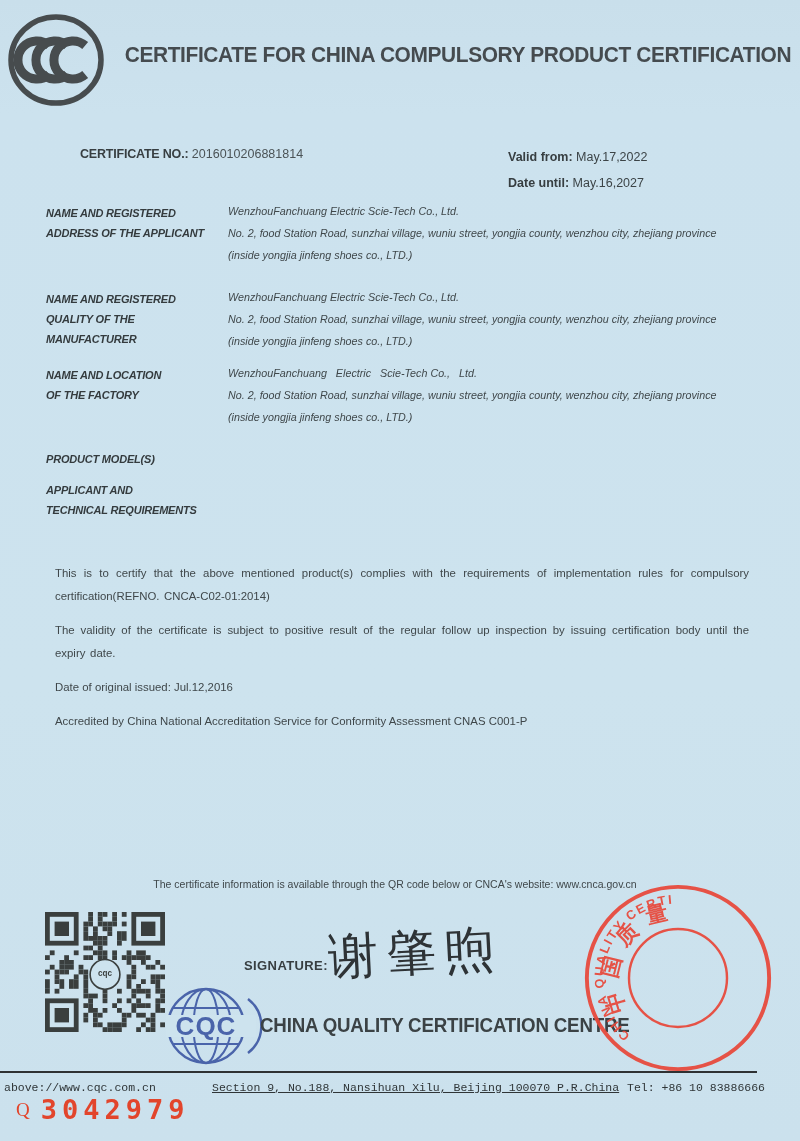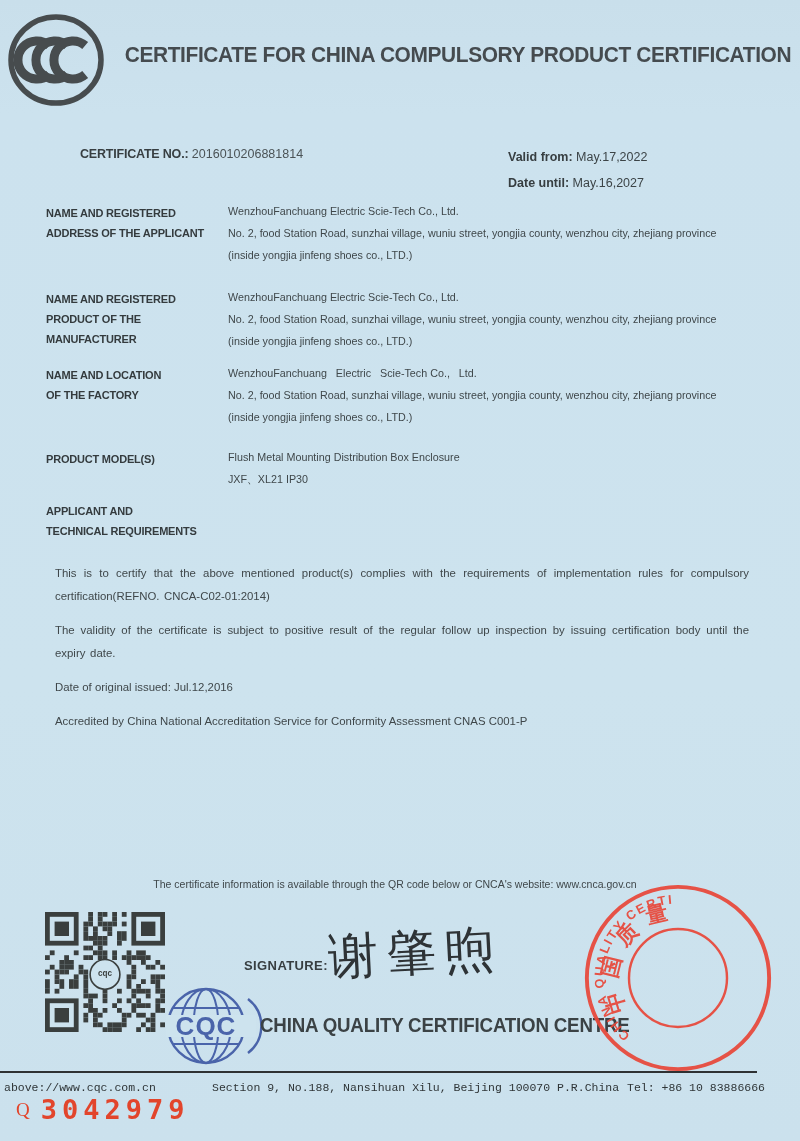--- a/index.html
+++ b/index.html
@@ -13,21 +13,21 @@
          font-size:22px;font-weight:bold;color:#454b4f;letter-spacing:-0.4px;
          white-space:nowrap;transform:scaleX(0.95);transform-origin:50% 50%;}
   
   .certno{position:absolute;left:80px;top:147px;font-size:12.5px;}
   .certno b{letter-spacing:-0.2px;color:#373e41;}
   .certno span{color:#4b5356;}
   .valid{position:absolute;left:508px;top:144px;font-size:12.5px;line-height:26px;}
   .valid b{color:#373e41;}
   
   .info{position:absolute;left:46px;top:200px;width:716px;}
-  .irow{display:flex;align-items:flex-start;}
+  .irow{display:flex;align-items:flex-start;font-style:italic;}
   .ilabel{width:182px;flex-shrink:0;font-weight:bold;font-size:11px;line-height:20px;
           letter-spacing:-0.2px;color:#343b3e;padding-top:3px;}
   .ivalue{flex:1;font-size:11.2px;line-height:22px;color:#3f474a;}
   .vline{white-space:nowrap;transform:scaleX(0.96);transform-origin:0 50%;}
   .mb1{margin-bottom:20px}.mb2{margin-bottom:10px}.mb3{margin-bottom:18px}.mb4{margin-bottom:8px}
   
   .paras{position:absolute;left:44px;top:551px;width:716px;font-size:11.4px;
          line-height:23px;color:#3f474a;}
   .paras p{margin:11px;text-align:justify;word-spacing:1.5px;}
   .paras p.nj{text-align:left;word-spacing:0;}
@@ -47,21 +47,21 @@
   .cqc-name{position:absolute;left:260px;top:1014px;font-size:19.5px;font-weight:bold;
             color:#3b4245;letter-spacing:-0.2px;white-space:nowrap;
             transform:scaleX(0.96);transform-origin:0 50%;}
   
   .stamp{position:absolute;left:580px;top:880px;width:196px;height:196px;opacity:0.93;}
   
   .footer-rule{position:absolute;left:0;top:1071px;width:757px;height:2px;background:#2e3133;}
   .f-web{position:absolute;left:4px;top:1081px;font-family:"Liberation Mono",monospace;
          font-size:11.5px;color:#2f3537;}
   .f-addr{position:absolute;left:212px;top:1081px;font-family:"Liberation Mono",monospace;
-          font-size:11.5px;color:#2f3537;}
+          font-size:11.5px;color:#2f3537;text-decoration:underline;}
   .f-tel{position:absolute;left:627px;top:1081px;font-family:"Liberation Mono",monospace;
          font-size:11.5px;color:#2f3537;}
   .serial{position:absolute;left:16px;top:1096px;display:flex;align-items:flex-end;
           gap:11px;color:#e2452c;}
   .serial .q{font-family:"Liberation Serif",serif;font-size:19px;line-height:26px;}
   .serial .num{font-family:"DejaVu Sans Mono",monospace;font-weight:bold;font-size:27px;
                line-height:27px;letter-spacing:5px;}
 </style>
 </head>
 <body>
@@ -103,21 +103,21 @@
       <div class="ivalue">
         <div class="vline">WenzhouFanchuang Electric Scie-Tech Co., Ltd.</div>
         <div class="vline">No. 2, food Station Road, sunzhai village, wuniu street, yongjia county, wenzhou city, zhejiang province</div>
         <div class="vline">(inside yongjia jinfeng shoes co., LTD.)</div>
       </div>
     </div>
 
     <div class="irow mb2">
       <div class="ilabel">
         <div>NAME AND REGISTERED</div>
-        <div>PRODUCT OF THE</div>
+        <div>QUALITY OF THE</div>
         <div>MANUFACTURER</div>
       </div>
       <div class="ivalue">
         <div class="vline">WenzhouFanchuang Electric Scie-Tech Co., Ltd.</div>
         <div class="vline">No. 2, food Station Road, sunzhai village, wuniu street, yongjia county, wenzhou city, zhejiang province</div>
         <div class="vline">(inside yongjia jinfeng shoes co., LTD.)</div>
       </div>
     </div>
 
     <div class="irow mb3">
@@ -128,24 +128,20 @@
       <div class="ivalue">
         <div class="vline" style="white-space:pre-wrap">WenzhouFanchuang   Electric   Scie-Tech Co.,   Ltd.</div>
         <div class="vline">No. 2, food Station Road, sunzhai village, wuniu street, yongjia county, wenzhou city, zhejiang province</div>
         <div class="vline">(inside yongjia jinfeng shoes co., LTD.)</div>
       </div>
     </div>
 
     <div class="irow mb4">
       <div class="ilabel">
         <div>PRODUCT MODEL(S)</div>
-      </div>
-      <div class="ivalue">
-        <div class="vline">Flush Metal Mounting Distribution Box Enclosure</div>
-        <div class="vline">JXF、XL21 IP30</div>
       </div>
     </div>
 
     <div class="irow">
       <div class="ilabel">
         <div>APPLICANT AND</div>
         <div>TECHNICAL REQUIREMENTS</div>
       </div>
     </div>
 

